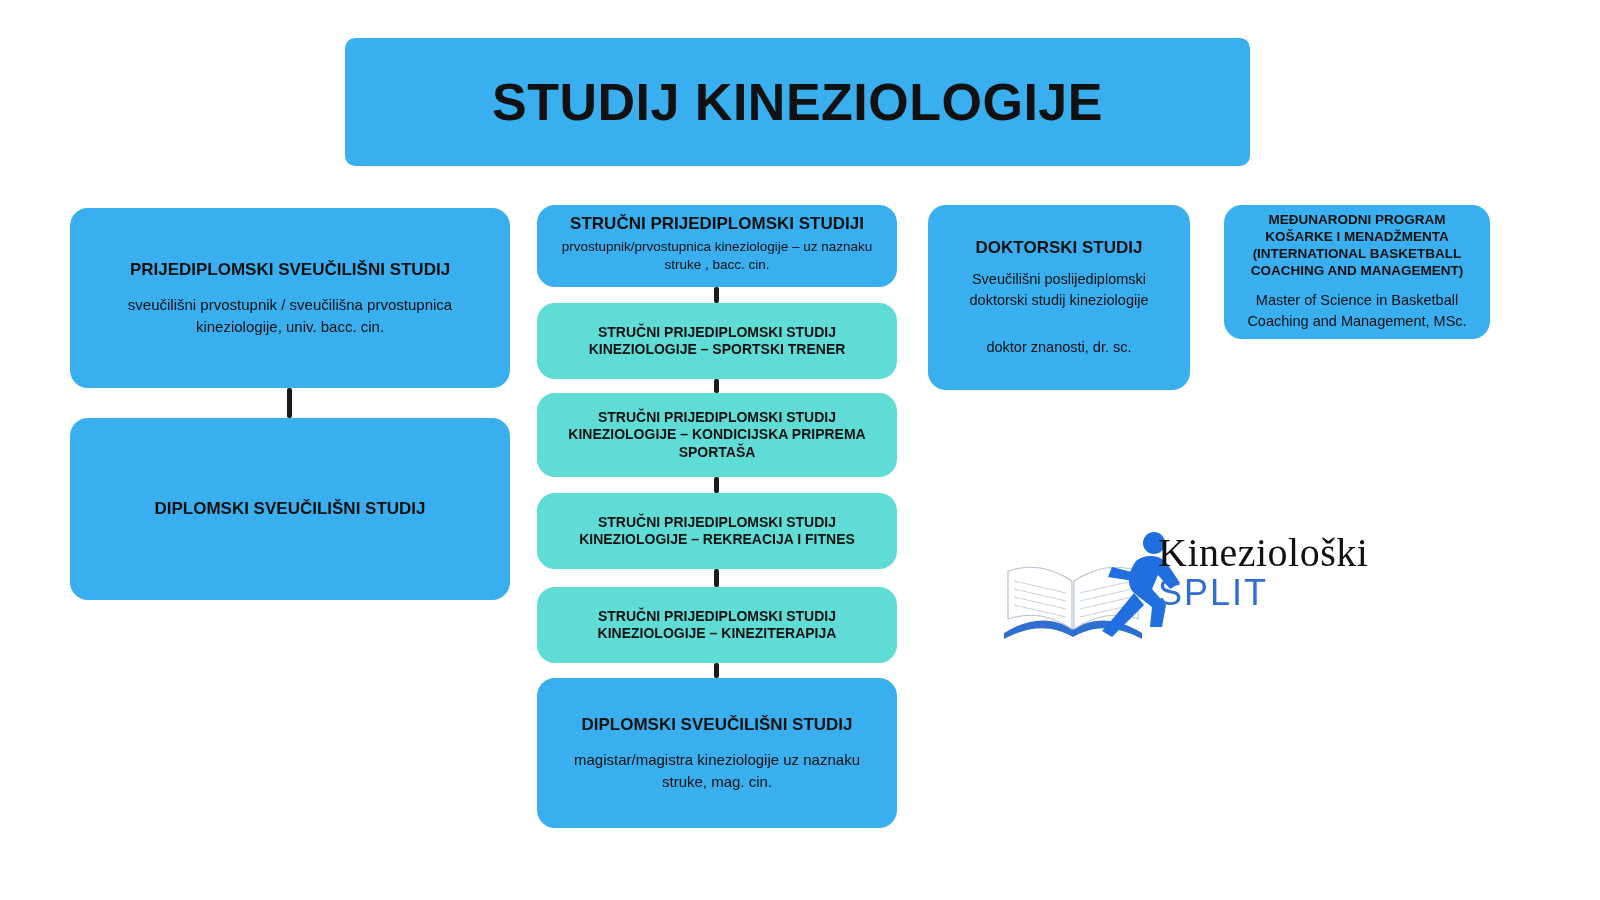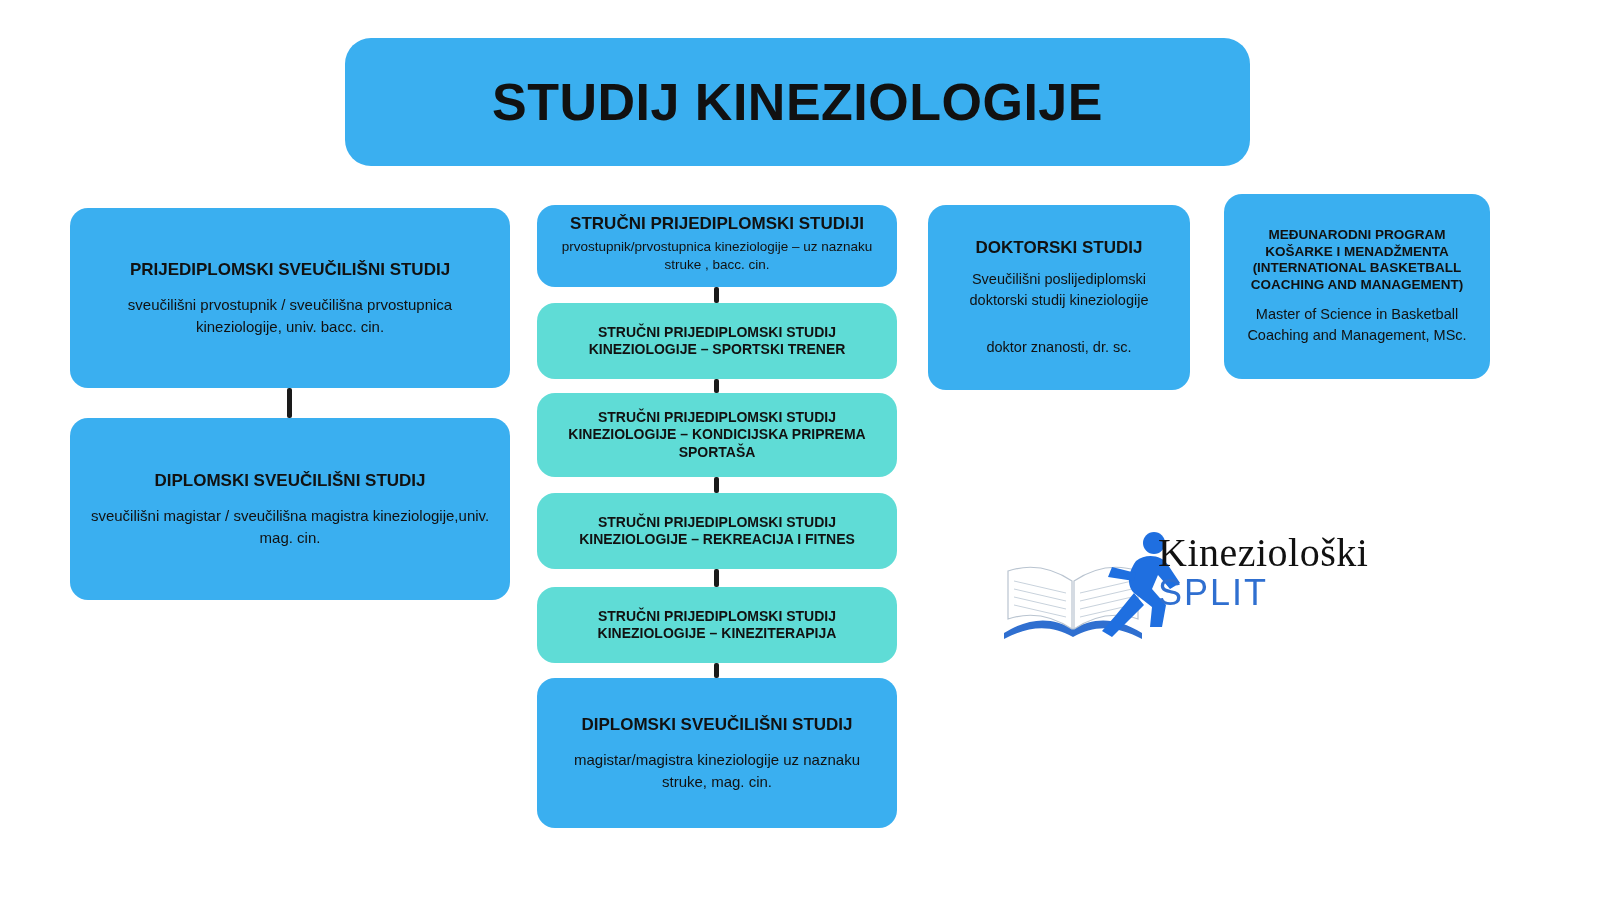--- a/index.html
+++ b/index.html
@@ -32,21 +32,21 @@
   }
   .blue { background: #3aaff0; }
   .teal { background: #5fdcd6; }
 
   
   #title-banner {
     left: 345px;
     top: 38px;
     width: 905px;
     height: 128px;
-    border-radius: 26px;
+    border-radius: 10px;
   }
   #title-banner .title-text {
     font-size: 52px;
     font-weight: bold;
     letter-spacing: 0.5px;
     color: #111111;
   }
 
   .hd {
     font-weight: bold;
@@ -110,21 +110,21 @@
     left: 537px; top: 678px; width: 360px; height: 150px;
   }
 
   
   #box-doktorski-studij {
     left: 928px; top: 205px; width: 262px; height: 185px;
   }
 
   
   #box-medjunarodni-program {
-    left: 1224px; top: 194px; width: 266px; height: 185px;
+    left: 1224px; top: 205px; width: 266px; height: 134px;
   }
 
   
   .connector {
     position: absolute;
     background: #1a1a1a;
     width: 5px;
     border-radius: 2px;
   }
   #conn-col1 { left: 287px; top: 388px; height: 30px; }
@@ -185,21 +185,20 @@
 
   <div class="box blue" id="box-prijediplomski-sveucilisni">
     <div class="hd">PRIJEDIPLOMSKI SVEUČILIŠNI STUDIJ</div>
     <div class="sub">sveučilišni prvostupnik / sveučilišna prvostupnica kineziologije, univ. bacc. cin.</div>
   </div>
 
   <div class="connector" id="conn-col1"></div>
 
   <div class="box blue" id="box-diplomski-sveucilisni">
     <div class="hd">DIPLOMSKI SVEUČILIŠNI STUDIJ</div>
-    <div class="sub">sveučilišni magistar / sveučilišna magistra kineziologije,univ. mag. cin.</div>
   </div>
 
   <div class="box blue" id="box-strucni-prijediplomski-studiji">
     <div class="hd">STRUČNI PRIJEDIPLOMSKI STUDIJI</div>
     <div class="sub tight">prvostupnik/prvostupnica kineziologije – uz naznaku struke , bacc. cin.</div>
   </div>
 
   <div class="connector" id="conn-c2-a"></div>
 
   <div class="box teal" id="box-sportski-trener">

